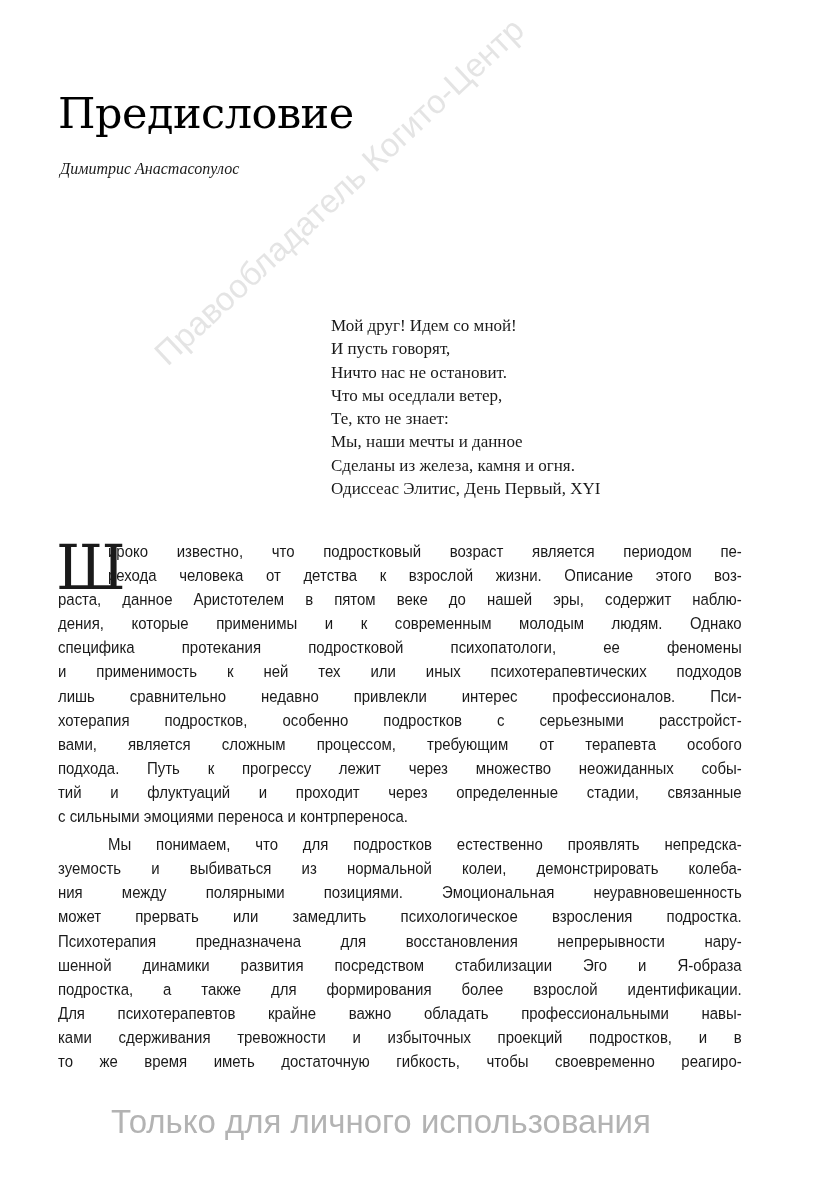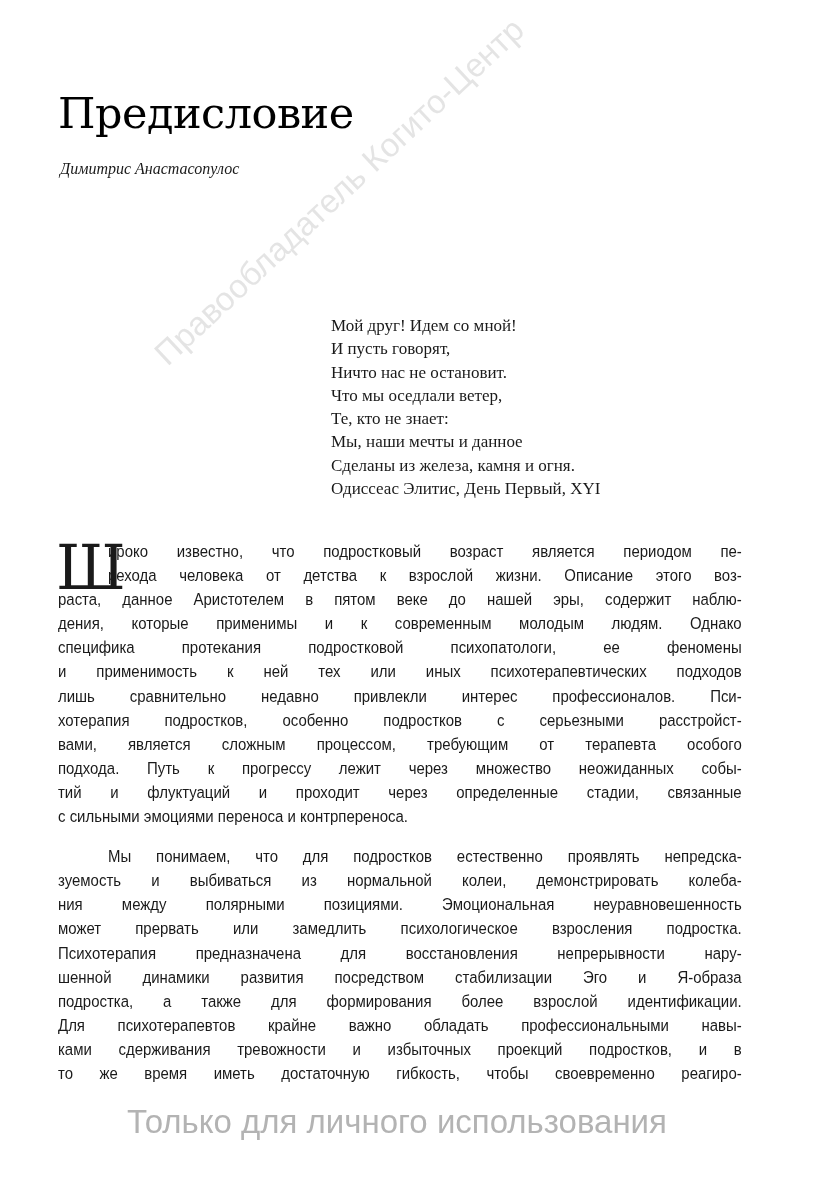--- a/index.html
+++ b/index.html
@@ -27,31 +27,31 @@
     font-family: "Liberation Sans", sans-serif; font-size: 17.4px; color: #1a1a1a;
     line-height: 24.1px;
   }
   .body .bline { display: block; white-space: nowrap; text-align: justify; text-align-last: justify; height: 24.1px; transform-origin: left; }
   .body .bline.last { text-align-last: left; }
   .dropcap {
     position: absolute; left: -2px; top: 0px;
     font-family: "DejaVu Serif", serif; font-size: 61px; line-height: 58px; color: #1a1a1a;
   }
   .para { position: relative; }
-  .para + .para { margin-top: 16px; }
+  .para + .para { margin-top: 4px; }
   .body .cond { display: block; transform: scaleX(0.86); transform-origin: left; width: 795px; }
   .body .cond.ind { width: 737px; }
   .watermark {
     position: absolute; left: 160px; top: 340px;
     font-family: "Liberation Sans", sans-serif; font-size: 33px; color: #cfcfcf;
     transform: rotate(-43deg); transform-origin: left center; white-space: nowrap;
     opacity: 0.55; pointer-events: none;
   }
   .footer {
-    position: absolute; left: 16px; top: 1103px; width: 762px; text-align: center;
+    position: absolute; left: 0; top: 1103px; width: 762px; text-align: center;
     font-family: "Liberation Sans", sans-serif; font-size: 33px; color: #b3b3b3;
   }
 </style>
 </head>
 <body>
 
 <div class="page">
 
   <div class="watermark">Правообладатель Когито-Центр</div>
 

